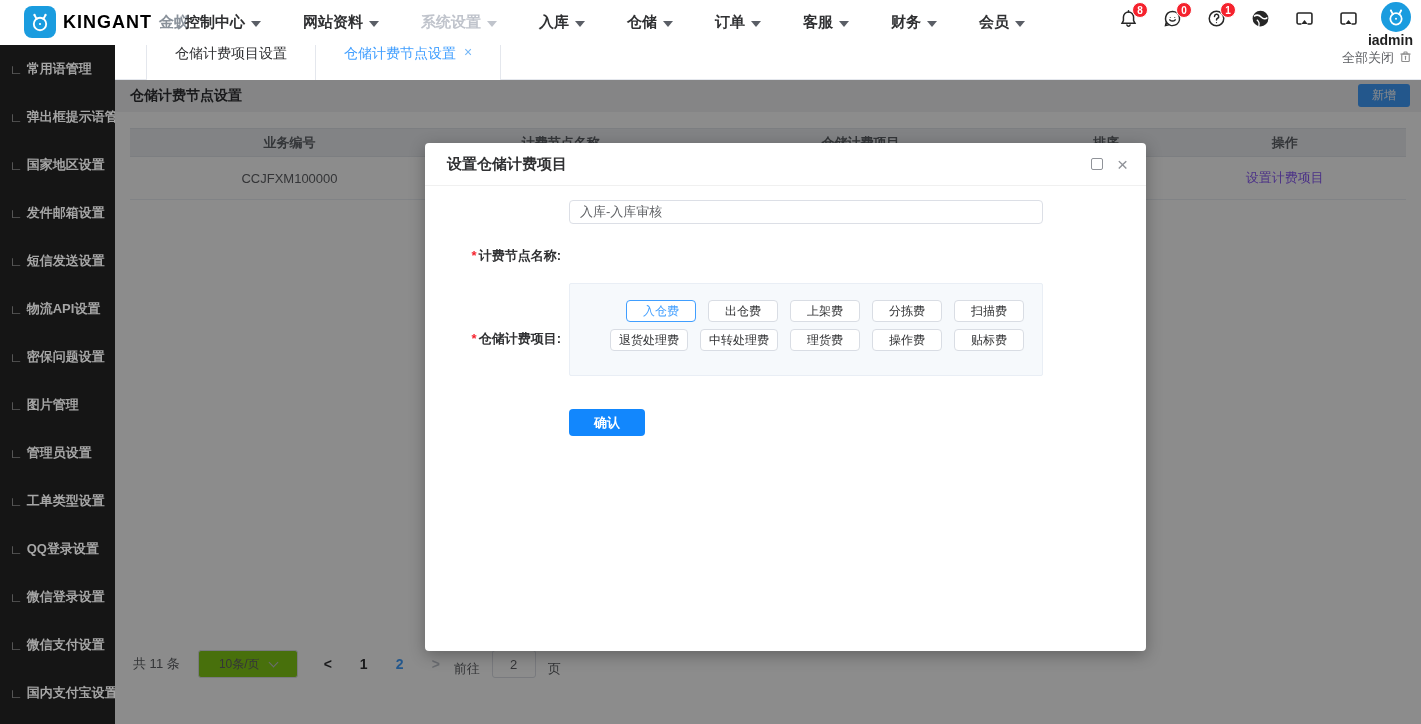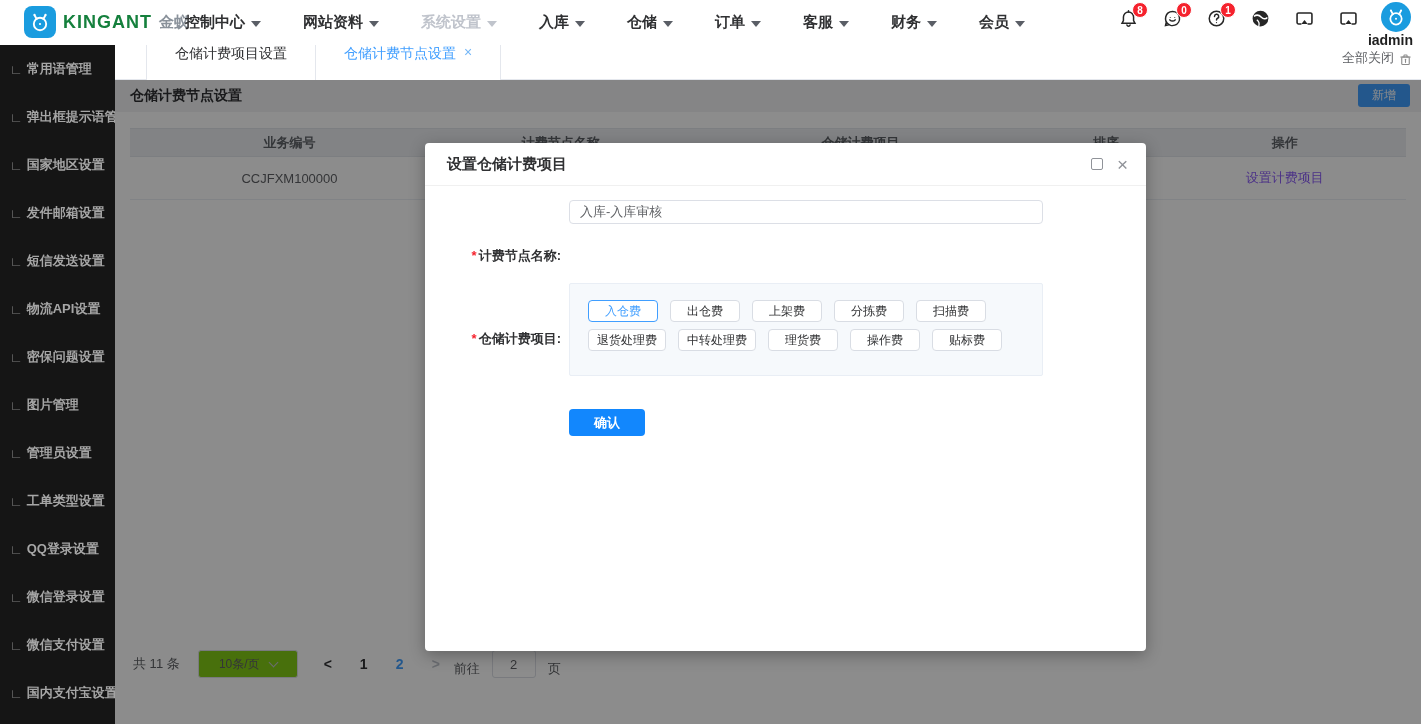--- a/index.html
+++ b/index.html
@@ -3,37 +3,37 @@
 <meta charset="utf-8">
 <style>
   * { margin:0; padding:0; box-sizing:border-box; }
   html,body { width:1421px; height:724px; overflow:hidden; background:#fff;
     font-family:"Liberation Sans","DejaVu Sans",sans-serif; }
 
   
   .navbar { position:absolute; left:0; top:0; width:1421px; height:45px; background:#fff; z-index:60; }
   .brand { position:absolute; left:24px; top:6px; display:flex; align-items:center; gap:7px; }
   .brand-logo { width:32px; height:32px; border-radius:8px; background:#1a9cdf; display:flex; align-items:center; justify-content:center; }
-  .brand-name { font-size:18px; font-weight:bold; color:#15803d; letter-spacing:1px; }
+  .brand-name { font-size:18px; font-weight:bold; color:#000000; letter-spacing:1px; }
   .brand-cn { font-size:15px; font-weight:bold; color:#8a929b; }
   .nav-menus { position:absolute; left:185px; top:0; height:45px; display:flex; align-items:center; gap:42px; }
   .nav-menu { display:flex; align-items:center; gap:6px; font-size:15px; font-weight:bold; color:#303133; cursor:pointer; white-space:nowrap; }
   .nav-menu .caret { width:0; height:0; border-left:5px solid transparent; border-right:5px solid transparent; border-top:6px solid #5a5e66; margin-top:2px; }
   .nav-menu.muted { color:#c0c4cc; }
   .nav-menu.muted .caret { border-top-color:#c0c4cc; }
   .nav-icons { position:absolute; right:62px; top:8px; display:flex; gap:23px; }
   .nav-ic { position:relative; width:21px; height:21px; cursor:pointer; }
   .nav-ic svg { width:21px; height:21px; display:block; }
   .badge { position:absolute; top:-6px; right:-9px; min-width:16px; height:16px; padding:0 3px; border-radius:8px;
     background:#f5222d; border:1px solid #fff; color:#fff; font-size:10px; font-weight:bold;
     display:flex; align-items:center; justify-content:center; }
   .avatar-box { position:absolute; right:10px; top:2px; width:30px; height:30px; border-radius:50%; background:#1a9cdf;
     display:flex; align-items:center; justify-content:center; cursor:pointer; }
   .username { position:absolute; right:8px; top:32px; font-size:14px; font-weight:bold; color:#1f1f1f; }
-  .closeall { position:absolute; right:8px; top:49px; display:flex; align-items:flex-end; gap:4px; z-index:70;
+  .closeall { position:absolute; right:8px; top:49px; display:flex; align-items:flex-start; gap:4px; z-index:70;
     font-size:13px; color:#606266; cursor:pointer; }
   .closeall svg { width:15px; height:15px; }
 
   
   .sidebar { position:absolute; left:0; top:45px; width:115px; height:679px; background:#151515; z-index:55; }
   .side-item { height:48px; display:flex; align-items:center; padding-left:10px; cursor:pointer;
     font-size:13px; font-weight:bold; color:#a6a6a6; white-space:nowrap; overflow:hidden; }
   .side-item .pfx { color:#7d7d7d; margin-right:4px; font-weight:normal; }
 
   
@@ -89,21 +89,21 @@
   .ic-close { font-size:19px; color:#909399; line-height:1; cursor:pointer; }
   .ic-close::before { content:"×"; }
   .modal-body { padding:14px 22px 0 22px; }
   .form-row { display:flex; margin-bottom:15px; }
   .form-label { width:122px; text-align:right; padding-right:8px; font-size:13px; font-weight:bold; color:#303133;
     line-height:24px; white-space:nowrap;margin-top:44px; }
   .req { color:#f5222d; margin-right:2px; }
   .inp { width:474px; height:24px; border:1px solid #dcdfe6; border-radius:4px; padding:0 10px;
     font-size:13px; color:#606266; font-family:inherit; }
   .tag-panel { width:474px; height:93px; background:#f6f9fc; border:1px solid #e9eef5; border-radius:2px; padding:16px 18px; }
-  .tag-row { display:flex; gap:12px; margin-bottom:7px; }
+  .tag-row { display:flex; gap:12px; margin-bottom:7px;justify-content:flex-end; }
   .tag { min-width:70px; height:22px; padding:0 8px; background:#fff; border:1px solid #d9dde4; border-radius:4px;
     font-size:12px; color:#303133; display:flex; align-items:center; justify-content:center; cursor:pointer; white-space:nowrap; }
   .tag.selected { border-color:#409eff; color:#409eff; }
   .btn-confirm { margin:18px 0 0 122px; height:27px; padding:0 25px; background:#1287fd; border:none; border-radius:4px;
     color:#fff; font-size:13px; font-weight:bold; cursor:pointer; }
 </style>
 </head>
 <body>
 
 <div class="navbar">

